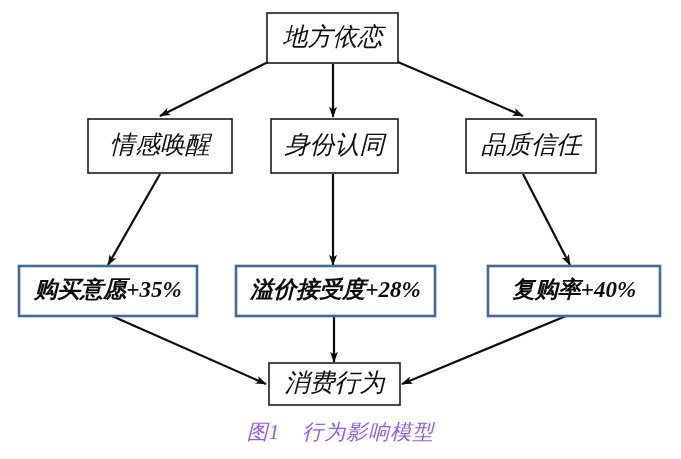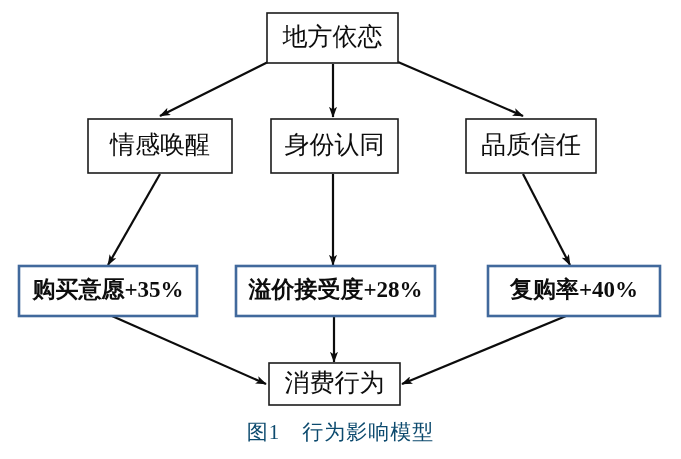--- a/index.html
+++ b/index.html
@@ -10,20 +10,21 @@
   body {
     width: 681px;
     height: 459px;
     font-family: "Liberation Serif", "DejaVu Serif", serif;
     overflow: hidden;
   }
   #diagram-root {
     position: relative;
     width: 681px;
     height: 459px;
+    font-style: italic;
   }
   svg#flow-svg {
     position: absolute;
     top: 0;
     left: 0;
     width: 681px;
     height: 459px;
     display: block;
   }
   .node-text {
@@ -55,21 +56,21 @@
     fill: none;
   }
   .caption {
     position: absolute;
     left: 0;
     top: 418px;
     width: 681px;
     text-align: center;
     font-family: "Liberation Serif", "DejaVu Serif", serif;
     font-size: 21px;
-    color: #0c4a6e;
+    color: #8b5cf6;
     letter-spacing: 1px;
     white-space: pre;
   }
 </style>
 </head>
 <body>
 
 <div id="diagram-root">
 
   <svg id="flow-svg" viewBox="0 0 681 459">

